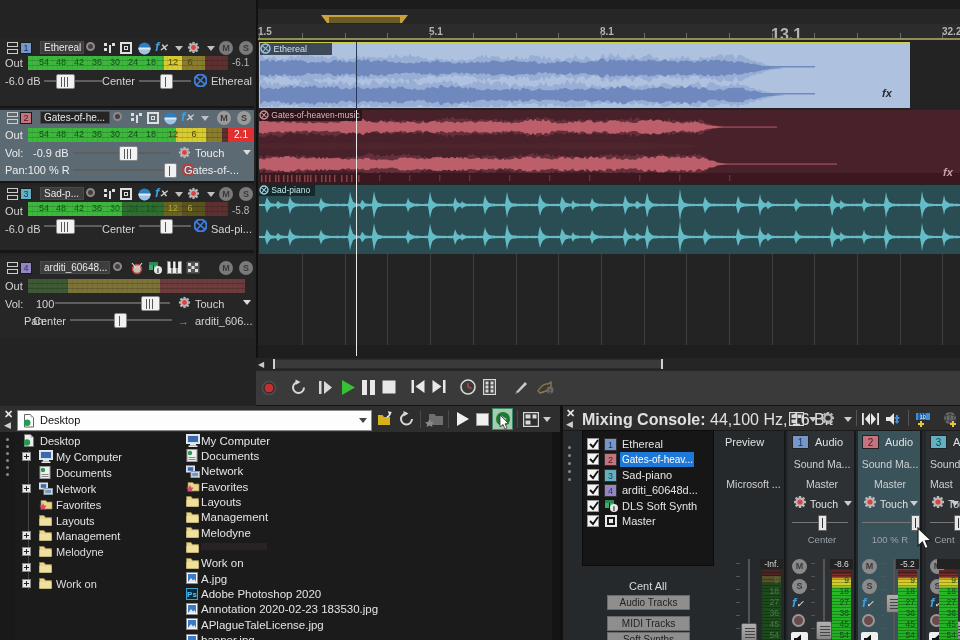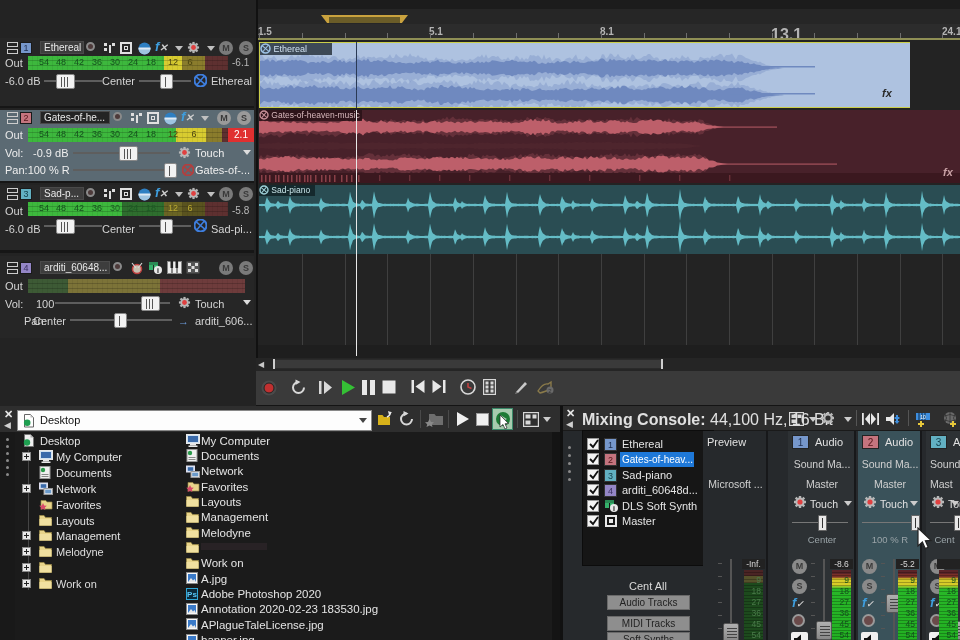--- a/index.html
+++ b/index.html
@@ -153,21 +153,21 @@
         <div class="a" style="left:243px;top:40px;width:0;height:0;border-left:4px solid transparent;border-right:4px solid transparent;border-top:5px solid #ddd;"></div>
         <div class="a tx" style="left:5px;top:54px;color:#eee;">Pan:100 % R</div>
         <div class="a" style="left:73px;top:59px;width:97px;height:2px;background:#5e5e5e;"></div>
         <div class="a" style="left:164px;top:53px;width:13px;height:15px;background:#f2f2f2;border:1px solid #888;border-radius:2px;">
           <div class="a" style="left:4px;top:2px;width:1px;height:10px;background:#555;"></div>
         </div>
         <svg class="a" style="left:182px;top:54px" width="12" height="12">
           <circle cx="6" cy="6" r="5.5" fill="none" stroke="#b04040" stroke-width="2"></circle>
           <path d="M6 0.5 L6 11.5 M0.5 6 L11.5 6" stroke="#b04040" stroke-width="1.3" transform="rotate(40 6 6)"></path>
         </svg>
-        <div class="a tx" style="left:195px;top:54px;color:#eee;">Gates-of-...</div>
+        <div class="a tx" style="left:184px;top:54px;color:#eee;">Gates-of-...</div>
       </div>
       <div class="a" style="left:0;top:185px;width:254px;height:68px;background:#262626;border-bottom:3px solid #161616;">
         <div class="a" style="left:7px;top:3px;width:11px;height:5px;border:1px solid #ccc;"></div>
         <div class="a" style="left:7px;top:10px;width:11px;height:5px;border:1px solid #ccc;"></div>
         <div class="a" style="left:20px;top:3px;width:12px;height:12px;background:#62b0c2;border:1px solid #1a1a1a;color:#14424e;font-size:9px;text-align:center;line-height:11px;">3</div>
         <div class="a" style="left:40px;top:2px;width:44px;height:13px;background:#3d3d3d;border:1px solid #4a4a4a;color:#e8e8e8;font-size:10px;line-height:12px;padding-left:3px;overflow:hidden;white-space:nowrap;">Sad-p...</div>
         <div class="a" style="left:86px;top:3px;width:9px;height:9px;border-radius:50%;border:2px solid #8a8a8a;background:#4d3a3a;"></div>
         <svg class="a" style="left:103px;top:3px" width="13" height="13">
           <rect x="1" y="1" width="3" height="3" fill="#ddd"></rect>
           <rect x="1" y="6" width="3" height="3" fill="#ddd"></rect>
@@ -321,21 +321,21 @@
       <div class="a" style="left:0;top:0;width:704px;height:9px;background:#1c1c1c;"></div>
       <div class="a" style="left:0;top:9px;width:704px;height:15px;background:#262626;"></div>
       <div class="a" style="left:63px;top:15px;width:87px;height:8px;background:#c9a23e;clip-path:polygon(0 0,100% 0,93% 100%,7% 100%);">
         <div class="a" style="left:8px;top:2px;width:71px;height:6px;background:#6a5c28;"></div>
       </div>
       <div class="a" style="left:0;top:24px;width:704px;height:14px;background:#2c2c2c;"></div>
       <div class="a" style="left:0px;top:26px;font-size:10px;font-weight:bold;color:#b4b4b4;">1.5</div>
       <div class="a" style="left:171px;top:26px;font-size:10px;font-weight:bold;color:#b4b4b4;">5.1</div>
       <div class="a" style="left:342px;top:26px;font-size:10px;font-weight:bold;color:#b4b4b4;">8.1</div>
       <div class="a" style="left:513px;top:26px;font-size:16px;font-weight:bold;color:#b4b4b4;">13.1</div>
-      <div class="a" style="left:684px;top:26px;font-size:10px;font-weight:bold;color:#b4b4b4;">24.1</div>
+      <div class="a" style="left:684px;top:26px;font-size:10px;font-weight:bold;color:#b4b4b4;">32.2</div>
       <div class="a" style="left:1px;top:33px;width:1px;height:5px;background:#6e6e6e;"></div>
       <div class="a" style="left:44px;top:33px;width:1px;height:5px;background:#6e6e6e;"></div>
       <div class="a" style="left:87px;top:33px;width:1px;height:5px;background:#6e6e6e;"></div>
       <div class="a" style="left:129px;top:33px;width:1px;height:5px;background:#6e6e6e;"></div>
       <div class="a" style="left:172px;top:33px;width:1px;height:5px;background:#6e6e6e;"></div>
       <div class="a" style="left:215px;top:33px;width:1px;height:5px;background:#6e6e6e;"></div>
       <div class="a" style="left:258px;top:33px;width:1px;height:5px;background:#6e6e6e;"></div>
       <div class="a" style="left:300px;top:33px;width:1px;height:5px;background:#6e6e6e;"></div>
       <div class="a" style="left:343px;top:33px;width:1px;height:5px;background:#6e6e6e;"></div>
       <div class="a" style="left:386px;top:33px;width:1px;height:5px;background:#6e6e6e;"></div>
@@ -840,21 +840,21 @@
         <div class="a" style="left:22px;top:84.0px;width:12px;height:12px;border:2px solid #e8e8e8;">
           <div class="a" style="left:2px;top:2px;width:4px;height:4px;background:#e8e8e8;"></div>
         </div>
         <div class="a" style="left:39px;top:84.0px;font-size:11px;color:#e4e4e4;">Master</div>
       </div>
       <div class="a" style="left:66px;top:174px;font-size:11px;color:#dadada;">Cent All</div>
       <div class="a" style="left:44px;top:189px;width:83px;height:15px;background:#8e8e8e;border:1px solid #6a6a6a;color:#222;font-size:10px;text-align:center;line-height:14px;">Audio Tracks</div>
       <div class="a" style="left:44px;top:210px;width:83px;height:15px;background:#8e8e8e;border:1px solid #6a6a6a;color:#222;font-size:10px;text-align:center;line-height:14px;">MIDI Tracks</div>
       <div class="a" style="left:44px;top:226px;width:83px;height:15px;background:#8e8e8e;border:1px solid #6a6a6a;color:#222;font-size:10px;text-align:center;line-height:14px;">Soft Synths</div>
       <div class="a" style="left:155px;top:25px;width:245px;height:209px;background:#26292c;"></div>
-      <div class="a" style="left:140px;top:25px;width:65px;height:209px;background:#26292c;border-right:2px solid #17181a;">
+      <div class="a" style="left:158px;top:25px;width:65px;height:209px;background:#26292c;border-right:2px solid #17181a;">
         <div class="a" style="left:4px;top:5px;font-size:11px;color:#e0e0e0;">Preview</div>
         <div class="a" style="left:0;text-align:center;top:47px;width:65px;font-size:10.5px;color:#d0d0d0;white-space:nowrap;overflow:hidden;">Microsoft ...</div>
         <div class="a" style="left:27px;top:128px;width:2px;height:106px;background:#555;"></div>
         <div class="a" style="left:15px;top:132px;width:4px;height:1px;background:#555;"></div>
         <div class="a" style="left:15px;top:145px;width:4px;height:1px;background:#555;"></div>
         <div class="a" style="left:15px;top:158px;width:4px;height:1px;background:#555;"></div>
         <div class="a" style="left:15px;top:171px;width:4px;height:1px;background:#555;"></div>
         <div class="a" style="left:15px;top:184px;width:4px;height:1px;background:#555;"></div>
         <div class="a" style="left:15px;top:197px;width:4px;height:1px;background:#555;"></div>
         <div class="a" style="left:20px;top:192px;width:16px;height:19px;background:linear-gradient(180deg,#b0b0b0,#888);border:1px solid #555;border-radius:2px;">

